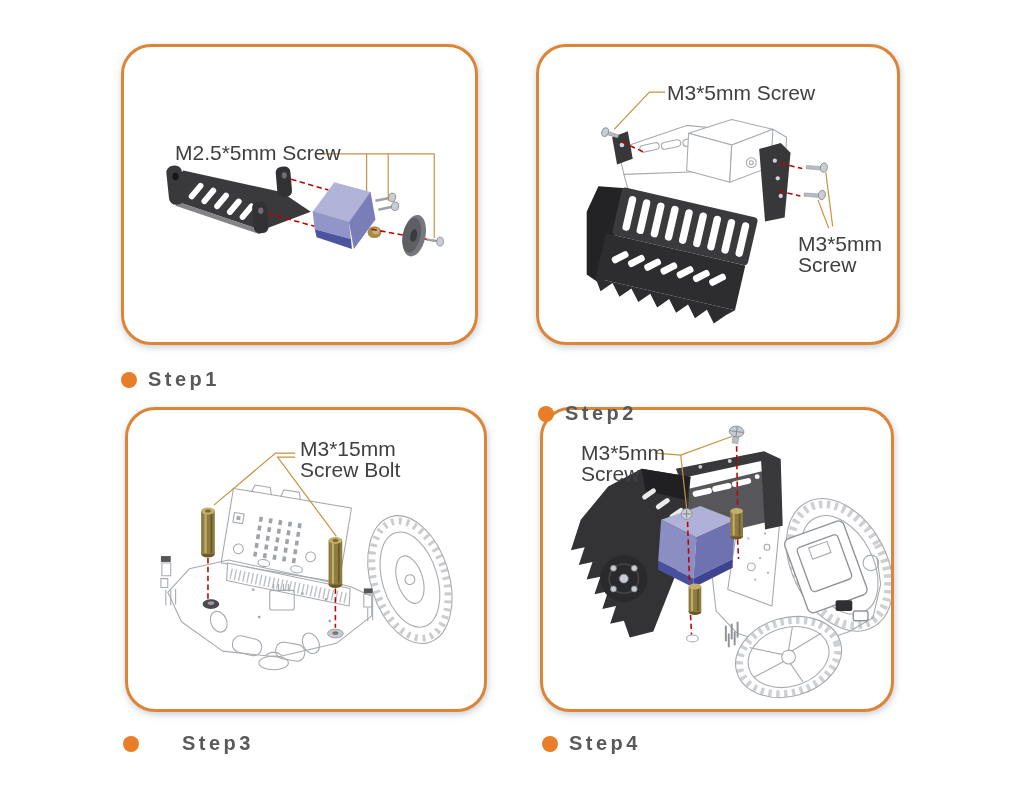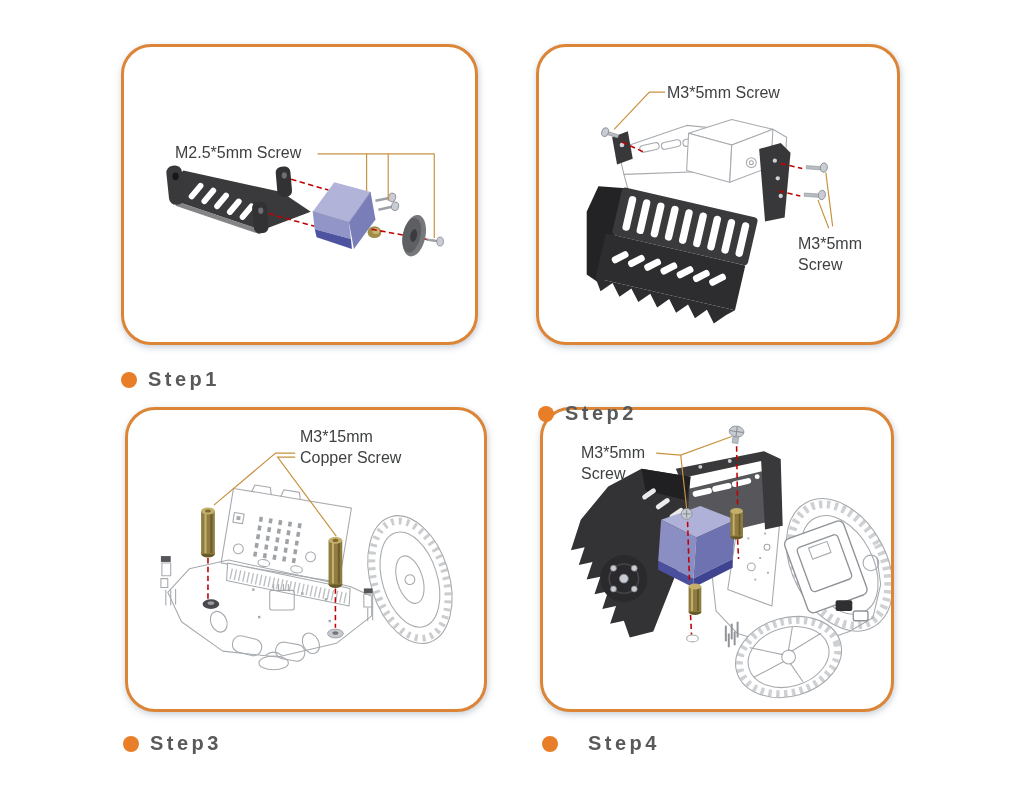--- a/index.html
+++ b/index.html
@@ -6,21 +6,21 @@
   body{
     width:1015px;height:789px;position:relative;background:#ffffff;
     font-family:"Liberation Sans", sans-serif;overflow:hidden;
   }
   .panel{
     position:absolute;background:#fff;border:3px solid #DC8536;border-radius:30px;
     box-shadow:0 3px 7px rgba(135,148,168,.32), 2px 1px 5px rgba(135,148,168,.18);
   }
   .panel svg{position:absolute;left:0;top:0;display:block;}
   .callout{
-    position:absolute;font-size:16px;line-height:21px;color:#3E4042;
+    position:absolute;font-size:21px;line-height:21px;color:#3E4042;
     white-space:nowrap;font-weight:400;
   }
   .callout span{display:block;}
   .step{position:absolute;display:flex;align-items:center;justify-content:flex-end;}
   .step .dot{width:16px;height:16px;border-radius:50%;background:#E87E27;margin-right:11px;flex:none;}
   .step .txt{font-size:20px;font-weight:700;letter-spacing:3.5px;color:#58595B;}
   
   .ln{fill:none;stroke:#A6AAAE;stroke-width:1.1;stroke-linejoin:round;stroke-linecap:round;}
   .lnw{fill:#ffffff;stroke:#A6AAAE;stroke-width:1.1;stroke-linejoin:round;}
   .ln2{fill:#ffffff;stroke:#8F9398;stroke-width:1.4;stroke-linejoin:round;}
@@ -281,23 +281,23 @@
       <line x1="214.5" y1="134" x2="214.5" y2="177" stroke="#6B5C2E" stroke-width="2"></line>
       <ellipse cx="211" cy="133" rx="7" ry="3.5" fill="#C3AF69"></ellipse>
       <ellipse cx="211" cy="133" rx="3" ry="1.6" fill="#7A6930"></ellipse>
     </g>
 
     <g>
       <polyline points="170,44 150,44 87,97" class="ldr"></polyline>
       <polyline points="170,48 152,48 212,129" class="ldr"></polyline>
     </g>
   </svg>
-  <div class="callout" style="left:172px;top:16px;">
+  <div class="callout" style="left:172px;top:28px;">
     <span>M3*15mm</span>
-    <span>Copper Screw</span>
+    <span>Screw Bolt</span>
   </div>
 </div>
 
 <div class="panel" style="left:540px;top:407px;width:348px;height:299px;">
   <svg width="348" height="299" viewBox="0 0 354 305">
 
     <g>
       <polygon points="205,71 243,93 233,200 188,183" class="lnw"></polygon>
       <rect x="210" y="100" width="9" height="7" class="ln" transform="rotate(18 214 103)"></rect>
       <circle cx="212" cy="160" r="4" class="ln"></circle>
@@ -435,20 +435,20 @@
 </div>
 
 <div class="step" style="left:121px;top:368px;">
   <span class="dot"></span>
   <span class="txt">Step1</span>
 </div>
 <div class="step" style="left:538px;top:370px;margin-top:32px;">
   <span class="dot"></span>
   <span class="txt">Step2</span>
 </div>
-<div class="step" style="left:123px;top:732px;">
+<div class="step" style="left:123px;top:732px;gap:32px;">
   <span class="dot"></span>
   <span class="txt">Step3</span>
 </div>
-<div class="step" style="left:542px;top:732px;gap:19px;">
+<div class="step" style="left:542px;top:732px;">
   <span class="dot"></span>
   <span class="txt">Step4</span>
 </div>
 
 </body></html>

